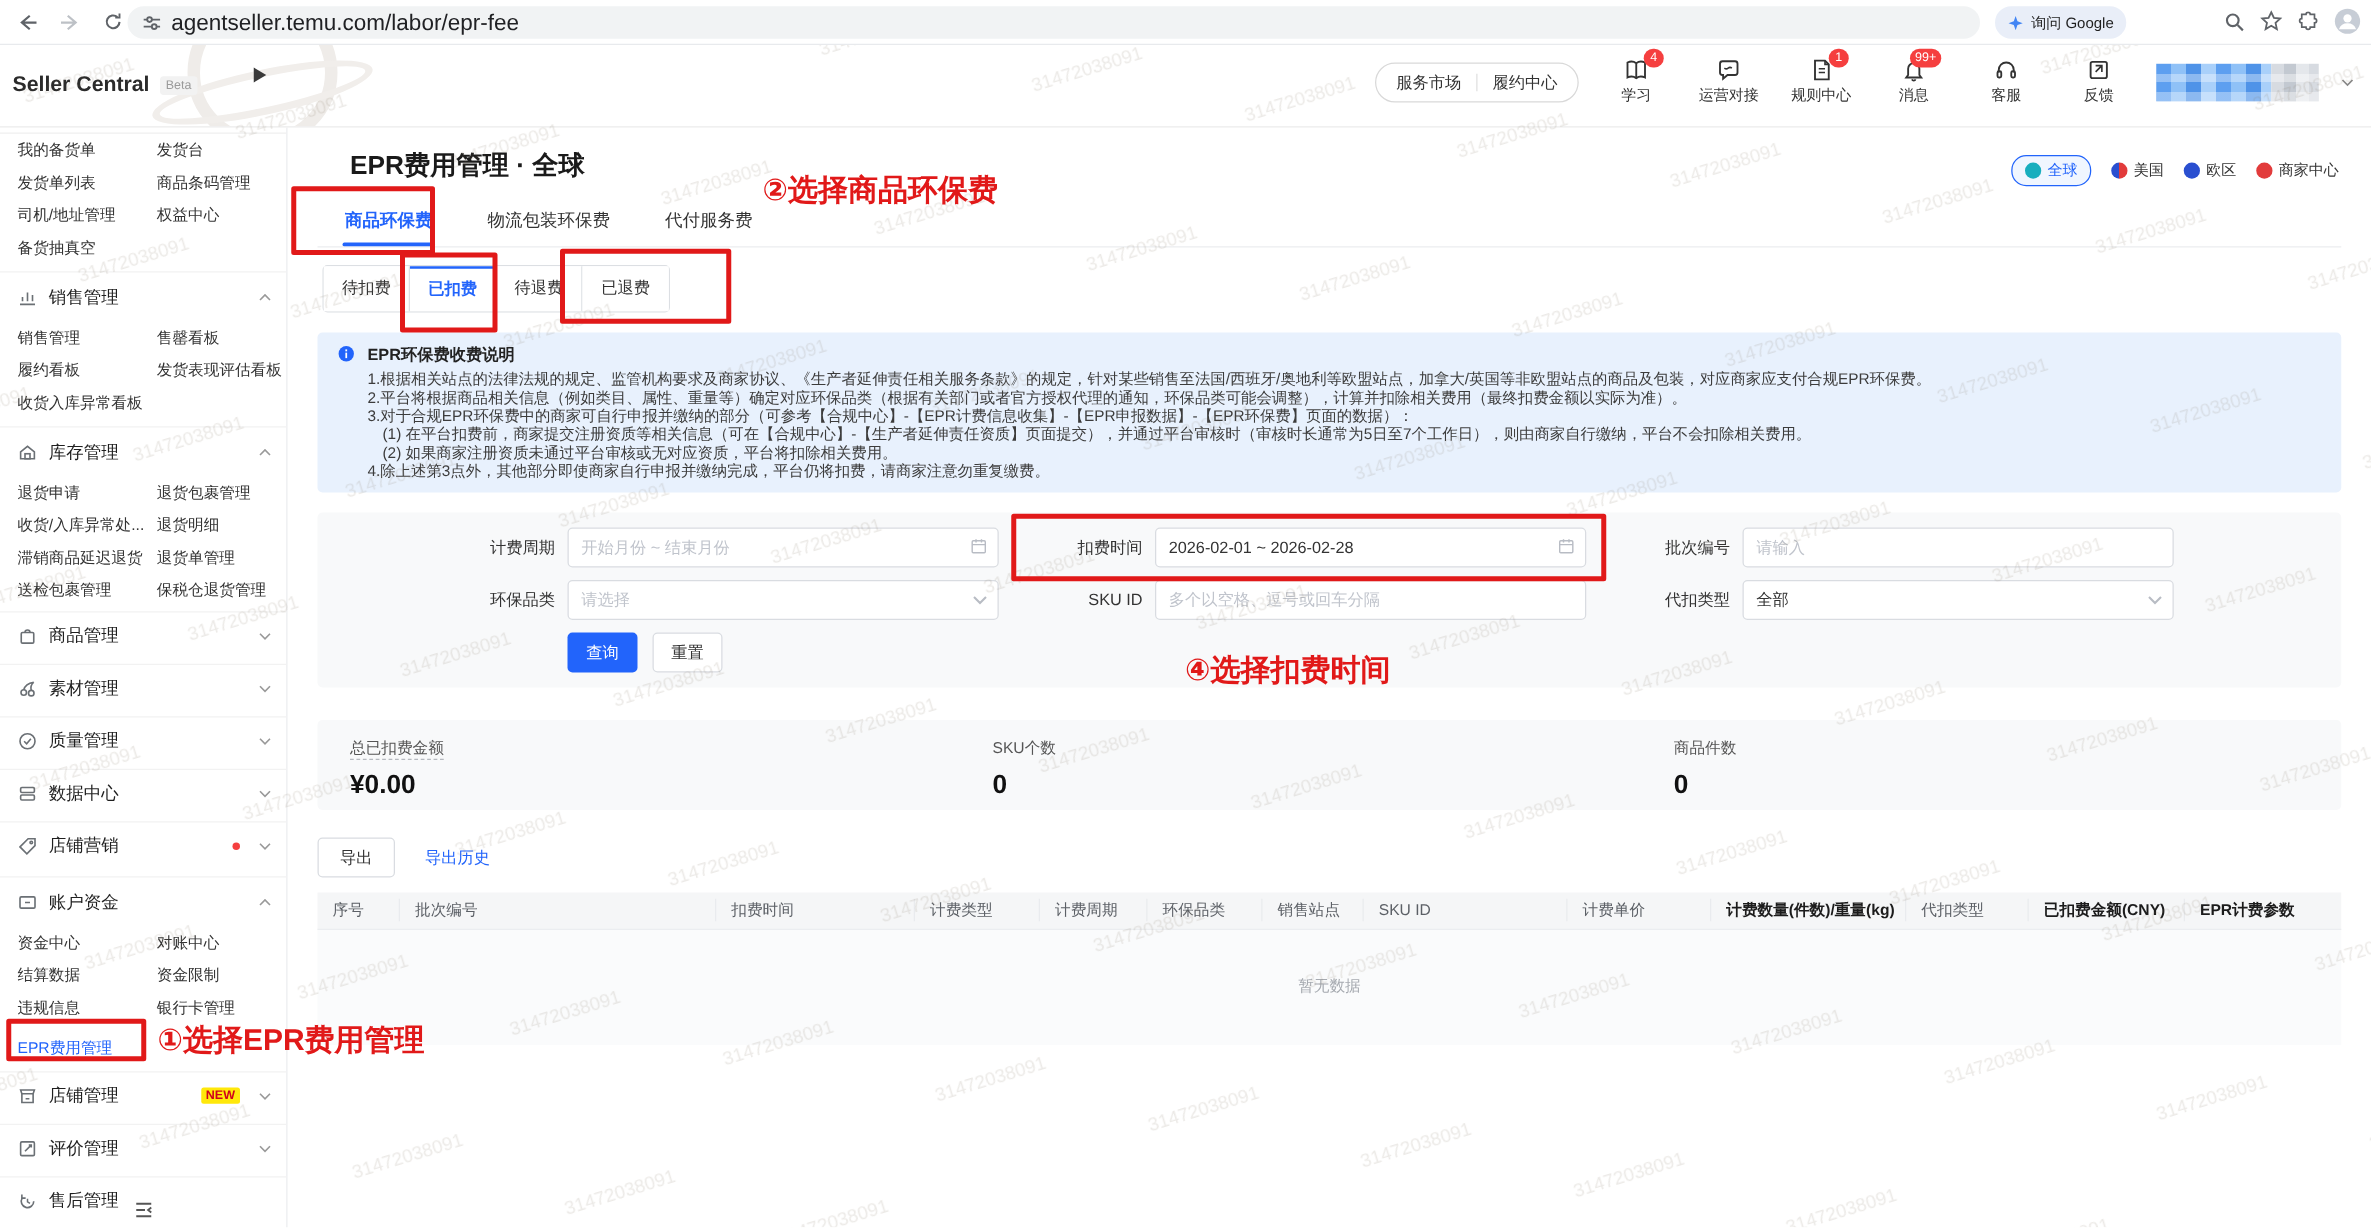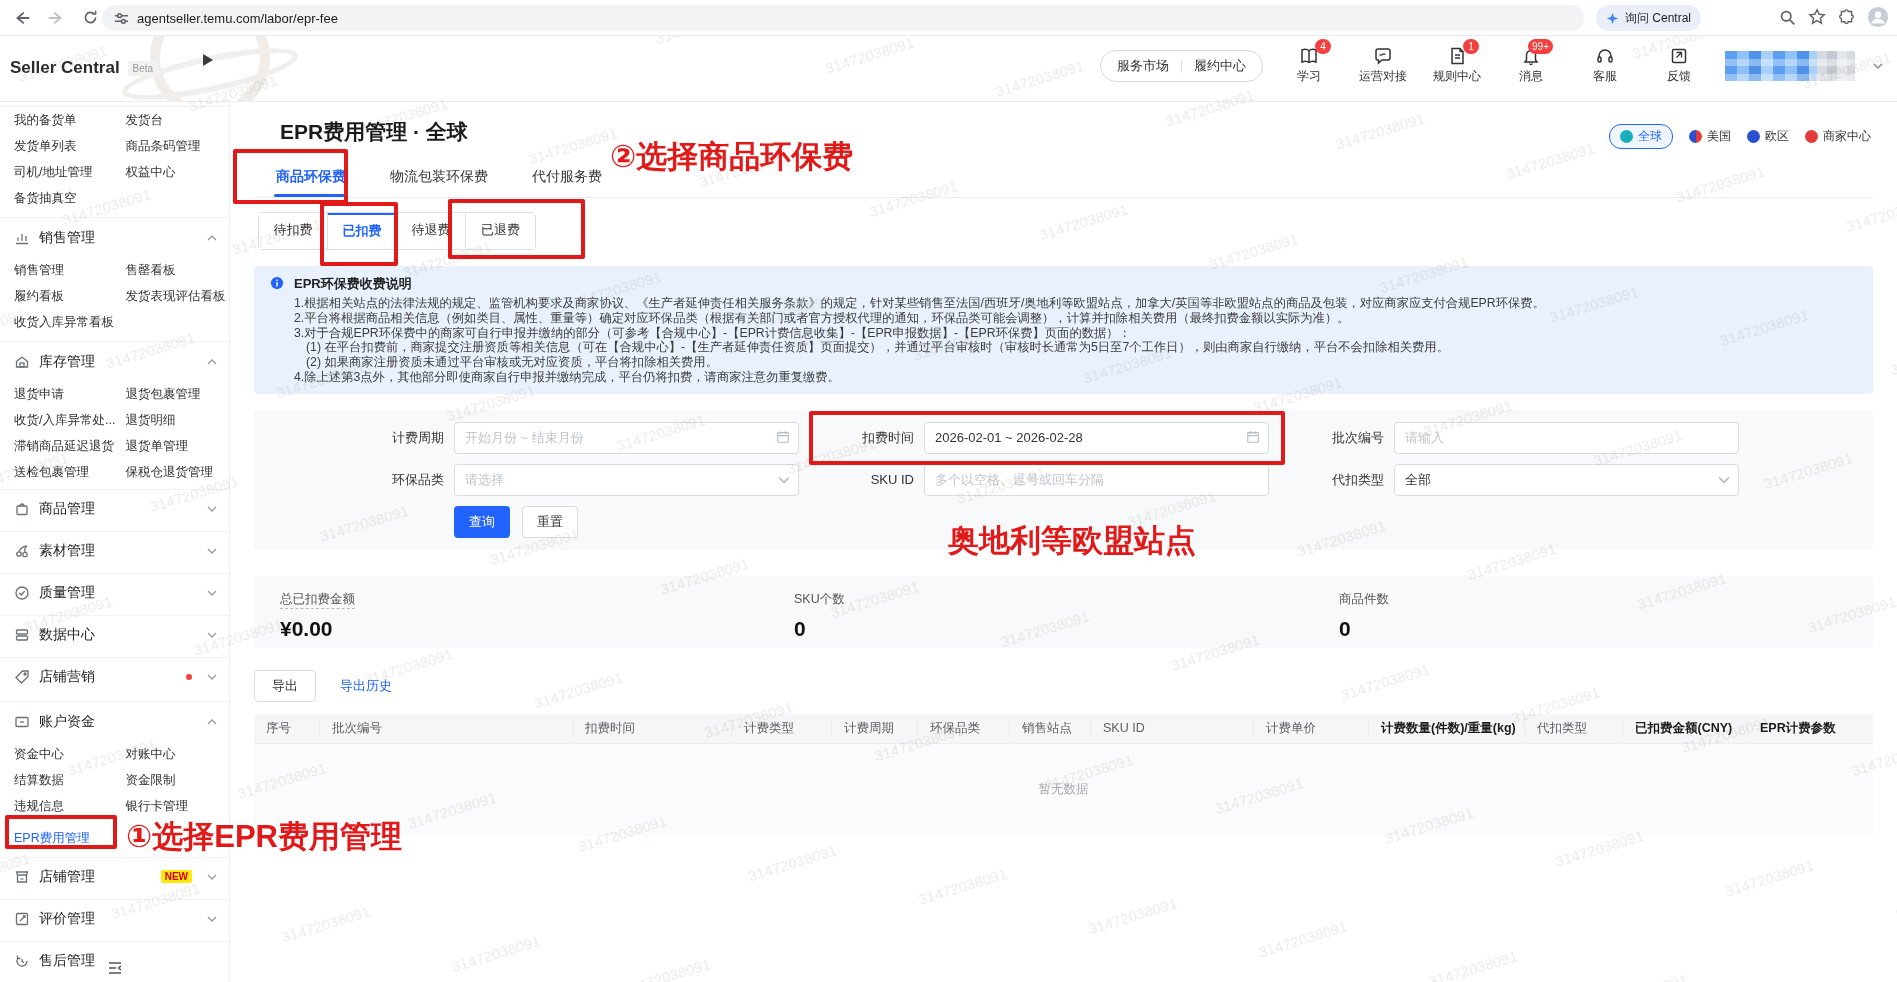--- a/index.html
+++ b/index.html
@@ -4,21 +4,21 @@
 <style>
   * { margin:0; padding:0; box-sizing:border-box; }
   html,body { width:1897px; height:982px; overflow:hidden; background:#fff;
     font-family:"Liberation Sans","DejaVu Sans",sans-serif; }
   .page { position:relative; width:1897px; height:982px; }
 
   
   .browser { height:36px; background:#fff; display:flex; align-items:center; position:relative; border-bottom:1px solid #e8eaed; }
   .b-ic { width:24px; height:24px; display:flex; align-items:center; justify-content:center; margin-left:10px; }
   .url-pill { position:absolute; left:102px; top:5px; width:1482px; height:26px; background:#f1f3f4; border-radius:14px; display:flex; align-items:center; padding:0 12px; }
-  .url-text { font-size:13px; color:#202124; margin-left:8px; }
+  .url-text { font-size:18px; color:#202124; margin-left:8px; }
   .ask-pill { position:absolute; left:1596px; top:5px; height:26px; background:#e9eef8; border-radius:13px; display:flex; align-items:center; padding:0 10px; gap:6px; font-size:12px; color:#1f1f1f; }
   .br-right { position:absolute; right:8px; top:6px; display:flex; align-items:center; gap:12px; }
 
   
   .sc-header { height:66px; background:#fff; border-bottom:1px solid #ececec; position:relative; overflow:hidden; }
   .globe-deco { position:absolute; left:150px; top:-38px; width:120px; height:120px; border:10px solid #efece9; border-radius:50%; }
   .globe-deco2 { position:absolute; left:120px; top:20px; width:180px; height:36px; border:6px solid #f1eeeb; border-radius:50%; transform:rotate(-12deg); }
   .play-deco { position:absolute; left:203px; top:18px; width:0; height:0; border-left:10px solid #3a3a3a; border-top:6px solid transparent; border-bottom:6px solid transparent; }
   .brand-wrap { position:absolute; left:10px; top:22px; display:flex; align-items:center; gap:8px; }
   .brand { font-size:17px; font-weight:bold; color:#2b2b2b; }
@@ -115,21 +115,21 @@
   .t-head { display:flex; background:#f5f6f7; height:30px; align-items:center; border-bottom:1px solid #ebedf0; }
   .th { font-size:12.5px; color:#5c6066; padding-left:12px; white-space:nowrap; overflow:hidden; border-right:1px solid #e9ebee; height:18px; line-height:18px; flex:none; }
   .th.b { color:#1c1c1c; font-weight:bold; }
   .th:last-child { border-right:none; flex:1; }
   .t-body { height:92px; background:#fafbfc; display:flex; align-items:center; justify-content:center; }
   .empty { font-size:12.5px; color:#a6aab0; }
 
   
   .wm-layer { position:absolute; left:0; top:36px; pointer-events:none; z-index:30; }
   .annos { position:absolute; inset:0; pointer-events:none; z-index:45; }
-  .anno { position:absolute; color:#e11919; font-size:31px; font-weight:bold; white-space:nowrap; }
+  .anno { position:absolute; color:#e11919; font-size:24px; font-weight:bold; white-space:nowrap; }
 </style>
 </head>
 <body>
 
 <div class="page">
 
   <div class="browser">
     <div class="b-ic">
       <svg width="18" height="18" viewBox="0 0 20 20" fill="none" stroke="#5f6368" stroke-width="2">
           <path d="M12 4l-7 6 7 6M5 10h13"></path>
@@ -151,21 +151,21 @@
           <path d="M1 5h14M1 11h14"></path>
           <circle cx="6" cy="5" r="2" fill="#f1f3f4"></circle>
           <circle cx="10" cy="11" r="2" fill="#f1f3f4"></circle>
         </svg>
       <span class="url-text">agentseller.temu.com/labor/epr-fee</span>
     </div>
     <div class="ask-pill">
       <svg width="13" height="13" viewBox="0 0 16 16">
           <path d="M8 1l1.8 5.2L15 8l-5.2 1.8L8 15l-1.8-5.2L1 8l5.2-1.8z" fill="#4285f4"></path>
         </svg>
-      <span>询问 Central</span>
+      <span>询问 Google</span>
     </div>
     <div class="br-right">
       <svg width="17" height="17" viewBox="0 0 20 20" fill="none" stroke="#5f6368" stroke-width="2">
           <circle cx="8.5" cy="8.5" r="5.5"></circle>
           <path d="M13 13l5 5"></path>
         </svg>
       <svg width="18" height="18" viewBox="0 0 20 20" fill="none" stroke="#5f6368" stroke-width="1.6">
           <path d="M10 2l2.4 5 5.6.6-4.2 3.8 1.2 5.6-5-3-5 3 1.2-5.6L2 7.6 7.6 7z"></path>
         </svg>
       <svg width="17" height="17" viewBox="0 0 20 20" fill="none" stroke="#5f6368" stroke-width="1.6">
@@ -611,16 +611,16 @@
         <text x="6" y="50" font-size="15" fill="#7a6a58" opacity="0.14">31472038091</text>
         <text x="160" y="128" font-size="15" fill="#7a6a58" opacity="0.14">31472038091</text>
       </pattern>
     </defs>
     <rect width="1897" height="946" fill="url(#wmp)"></rect>
   </svg>
 
   <div class="annos">
     <div class="anno" style="left:126px; top:816px;">①选择EPR费用管理</div>
     <div class="anno" style="left:610px; top:136px;">②选择商品环保费</div>
-    <div class="anno" style="left:948px; top:520px;">奥地利等欧盟站点</div>
+    <div class="anno" style="left:948px; top:520px;">④选择扣费时间</div>
   </div>
 
 </div>
 
 </body></html>

